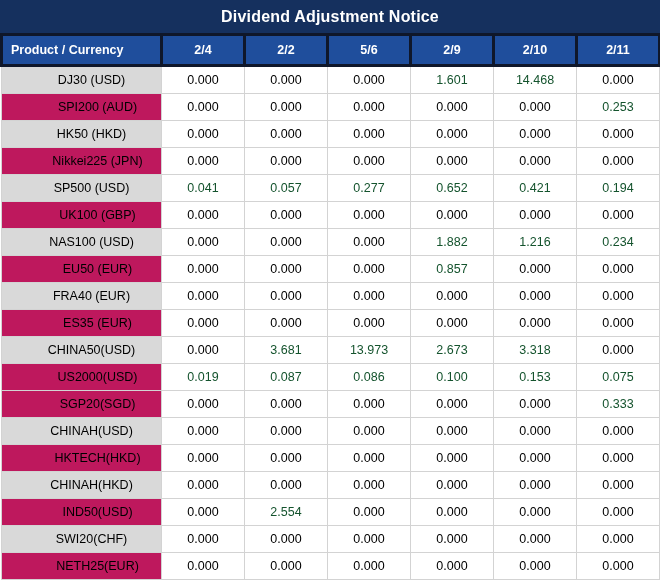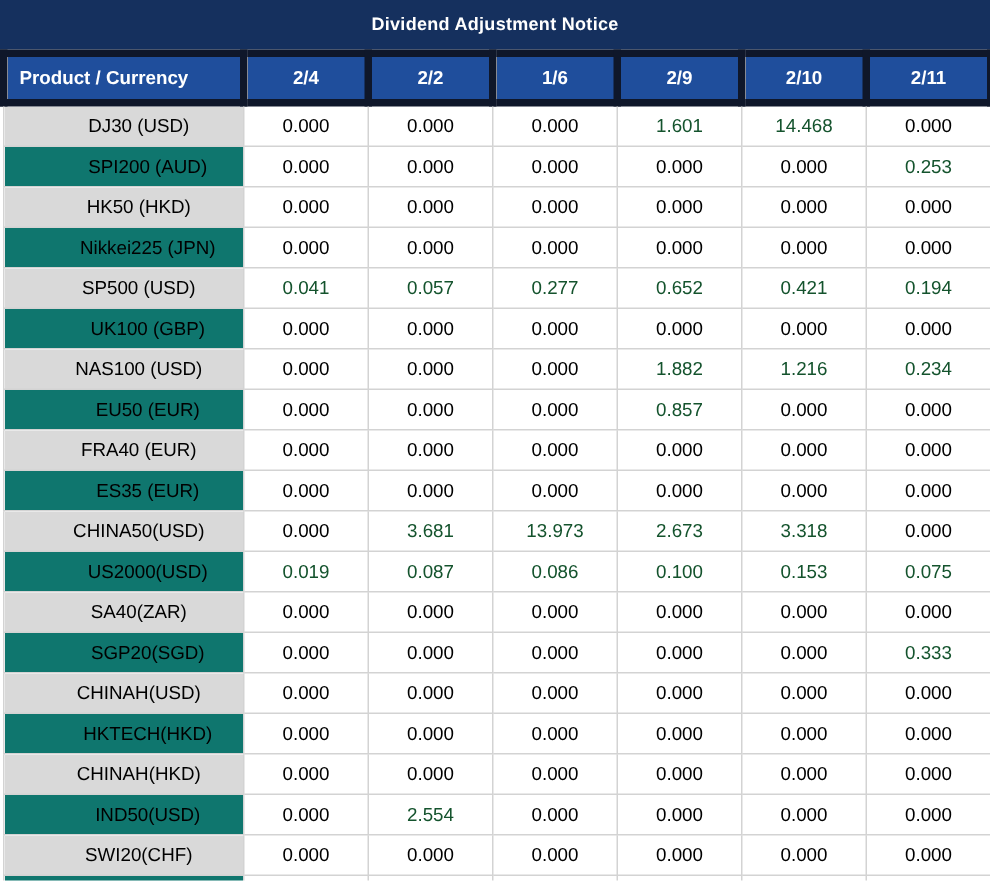--- a/index.html
+++ b/index.html
@@ -14,21 +14,21 @@
     overflow: hidden;
   }
   .sheet {
     width: 660px;
     box-sizing: border-box;
   }
   .title-bar {
     background: #15305e;
     color: #ffffff;
     text-align: center;
-    font-size: 12px;
+    font-size: 16px;
     font-weight: bold;
     height: 33px;
     line-height: 33px;
     letter-spacing: 0.2px;
   }
   table {
     border-collapse: collapse;
     width: 660px;
     table-layout: fixed;
   }
@@ -38,33 +38,33 @@
     height: 26px;
     text-align: center;
     padding: 0;
     overflow: hidden;
     white-space: nowrap;
   }
   thead th {
     background: #1f4e9c;
     color: #ffffff;
     font-weight: bold;
-    border: 5px solid #0f172a;
+    border: 3px solid #0f172a;
     height: 28px;
     font-size: 12.5px;
   }
   thead th.corner {
     text-align: left;
     padding-left: 8px;
     background: #1f4e9c;
   }
   col.c-label { width: 160px; }
   col.c-date  { width: 83px;  }
   tbody tr.odd td.label { background: #d9d9d9; padding-left: 20px; }
-  tbody tr.even td.label { background: #0f766e; padding-left: 32px; }
+  tbody tr.even td.label { background: #be185d; padding-left: 32px; }
   td.label {
     font-weight: normal;
     color: #000000;
     text-align: center;
   }
   td.val {
     background: #ffffff;
     color: #000000;
   }
   td.val.pos {
@@ -86,21 +86,21 @@
         <col class="c-date">
       <col class="c-date">
         <col class="c-date">
         <col class="c-date">
     </colgroup>
     <thead>
       <tr>
         <th class="corner">Product / Currency</th>
         <th>2/4</th>
         <th>2/2</th>
-        <th>1/6</th>
+        <th>5/6</th>
         <th>2/9</th>
         <th>2/10</th>
         <th>2/11</th>
       </tr>
     </thead>
     <tbody id="table-body">
         <tr class="odd">
           <td class="label">DJ30 (USD)</td>
           <td class="val">0.000</td>
           <td class="val">0.000</td>
@@ -201,29 +201,20 @@
         </tr>
         <tr class="even">
           <td class="label">US2000(USD)</td>
           <td class="val pos">0.019</td>
           <td class="val pos">0.087</td>
           <td class="val pos">0.086</td>
           <td class="val pos">0.100</td>
           <td class="val pos">0.153</td>
           <td class="val pos">0.075</td>
         </tr>
-        <tr class="odd">
-          <td class="label">SA40(ZAR)</td>
-          <td class="val">0.000</td>
-          <td class="val">0.000</td>
-          <td class="val">0.000</td>
-          <td class="val">0.000</td>
-          <td class="val">0.000</td>
-          <td class="val">0.000</td>
-        </tr>
         <tr class="even">
           <td class="label">SGP20(SGD)</td>
           <td class="val">0.000</td>
           <td class="val">0.000</td>
           <td class="val">0.000</td>
           <td class="val">0.000</td>
           <td class="val">0.000</td>
           <td class="val pos">0.333</td>
         </tr>
         <tr class="odd">

